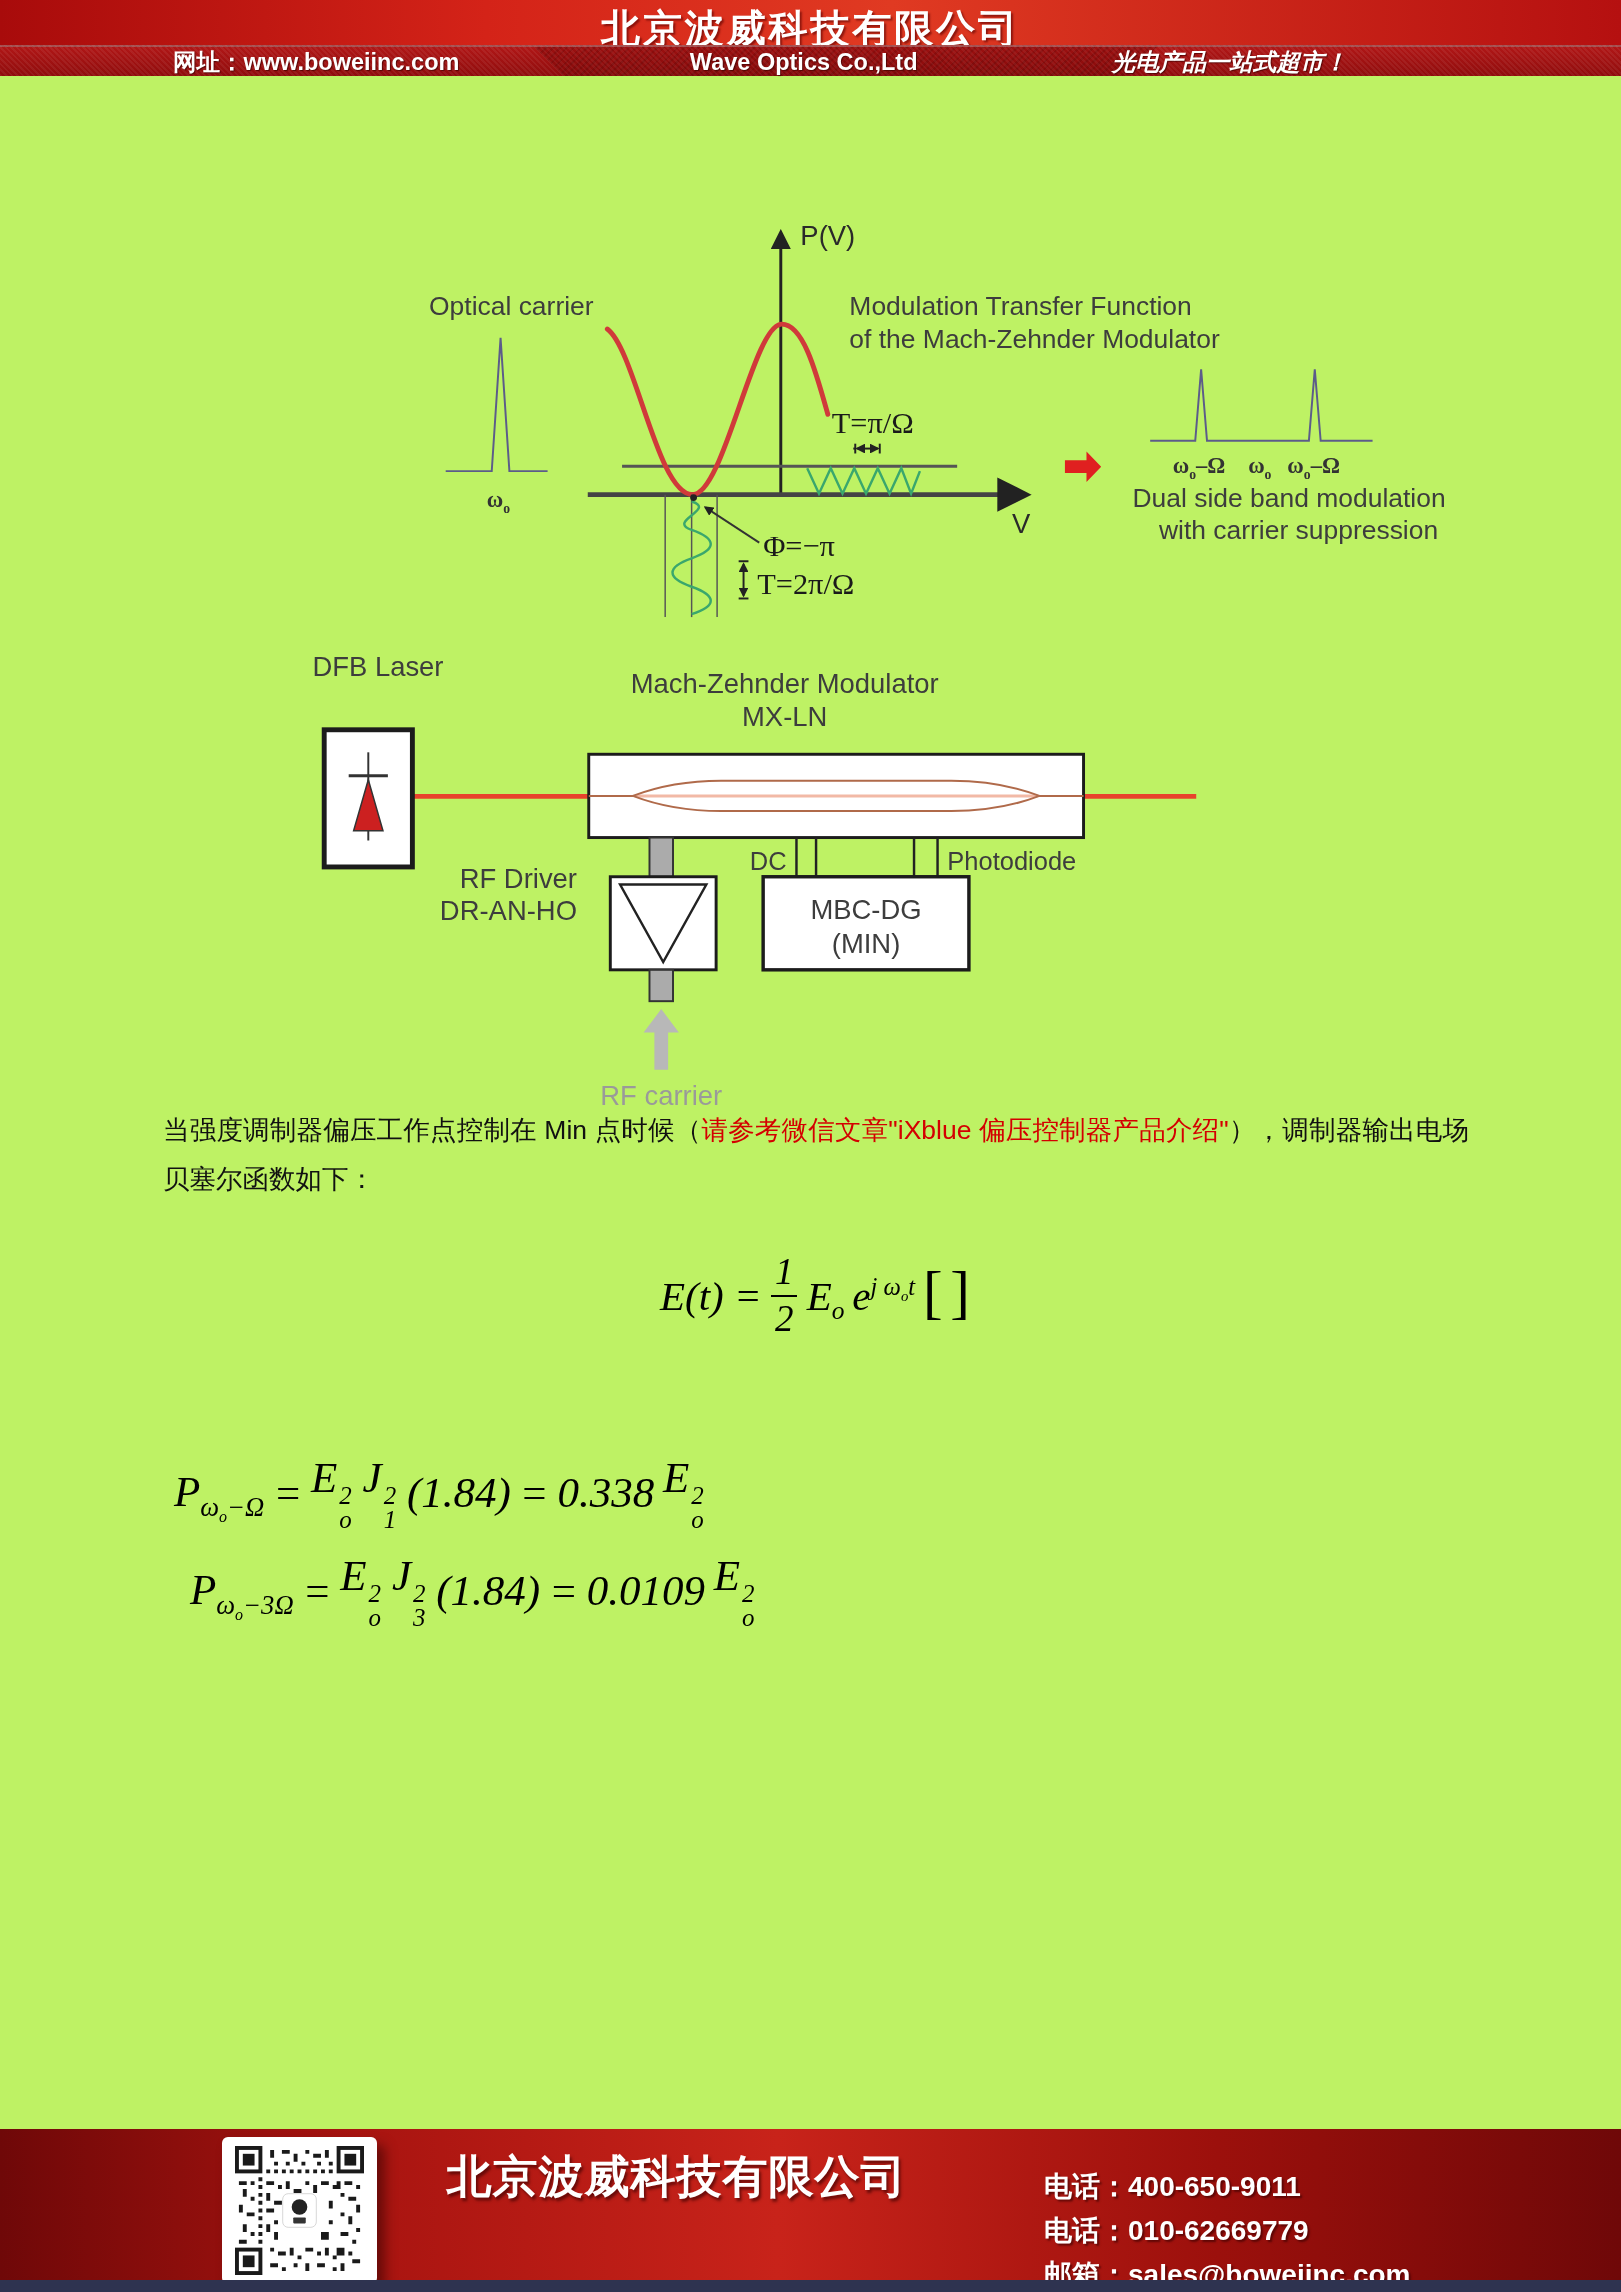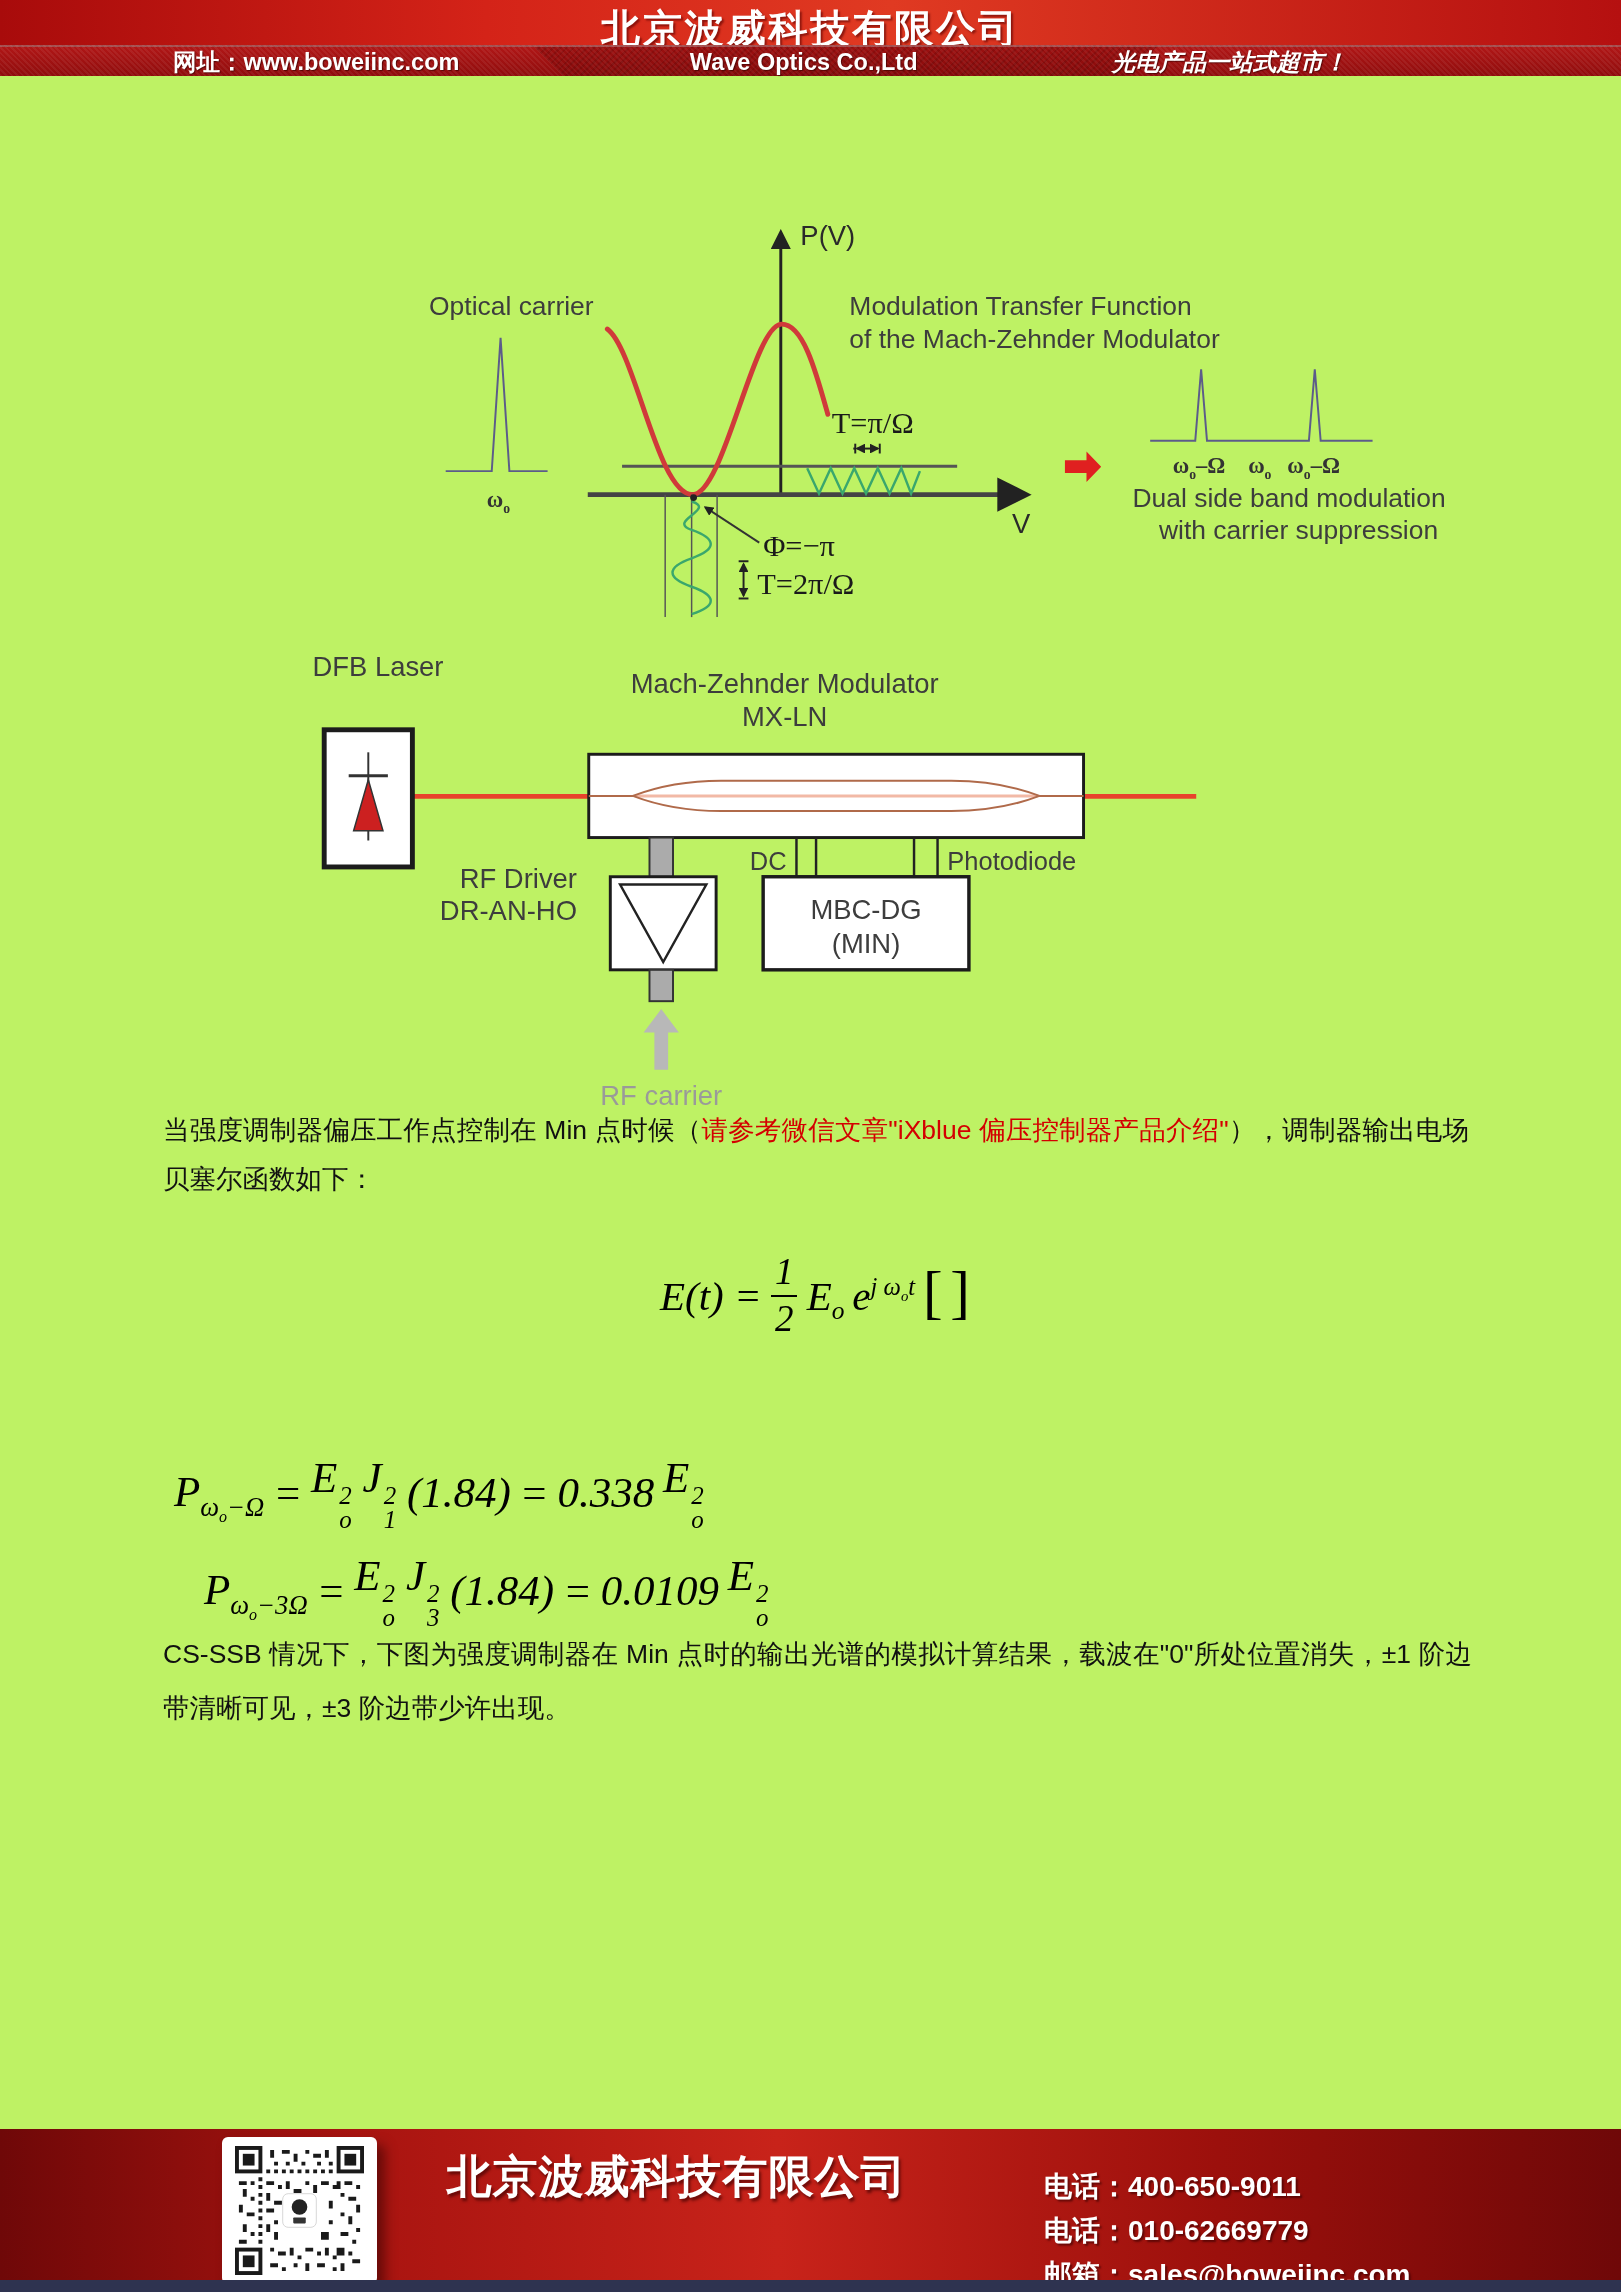--- a/index.html
+++ b/index.html
@@ -44,21 +44,21 @@
 
   
   .para{position:absolute;font-size:26.5px;line-height:49px;color:#111;margin:0;text-align:justify;}
   .red{color:#d40000;}
 
   
   .eq{position:absolute;font-family:"Liberation Serif",serif;font-style:italic;color:#000;
       display:flex;align-items:center;white-space:nowrap;}
   .eq1{left:163px;top:1253px;width:1304px;justify-content:center;font-size:41px;gap:7.8px;}
   .eq2{left:174px;top:1453px;font-size:43px;gap:8.8px;}
-  .eq3{left:204px;top:1551px;font-size:43px;gap:8.8px;}
+  .eq3{left:190px;top:1551px;font-size:43px;gap:8.8px;}
   .frac{display:inline-flex;flex-direction:column;align-items:center;font-size:37px;line-height:1.05;margin:0 2px;}
   .frac .bar{width:25.5px;border-top:2.9px solid #000;margin:2.9px 0;}
   .brk{font-style:normal;font-size:59px;line-height:1;position:relative;top:-2.9px;font-weight:400;}
   sub,sup{line-height:0;}
   .bigsub{font-size:62%;}
   .tiny{font-size:60%;}
   .exp sub{font-size:60%;}
   .ss{display:inline-flex;flex-direction:column;align-items:flex-start;line-height:.95;
       font-size:58%;vertical-align:-0.5em;margin-left:2px;margin-right:2px;}
 
@@ -235,23 +235,20 @@
         </span></span>
     <span>(1.84)</span>
     <span>=</span>
     <span>0.0109</span>
     <span><span>E</span><span class="ss">
           <span>2</span>
           <span>o</span>
         </span></span>
   </div>
 
-  <p class="para" style="left:163px;top:1627px;width:1309px;line-height:54px;">
-    <span>CS-SSB 情况下，下图为强度调制器在 Min 点时的输出光谱的模拟计算结果，载波在"0"所处位置消失，±1 阶边带清晰可见，±3 阶边带少许出现。</span>
-  </p>
 
   <div class="footer">
     <div class="qr-card">
       <svg width="129" height="129" viewBox="0 0 33 33">
         <rect x="0" y="0" width="33" height="33" fill="#fff"></rect>
         <g fill="#1a1a1a">
           <rect x="0" y="0" width="7" height="7"></rect>
             <rect x="26" y="0" width="7" height="7"></rect>
             <rect x="0" y="26" width="7" height="7"></rect>
         </g>

